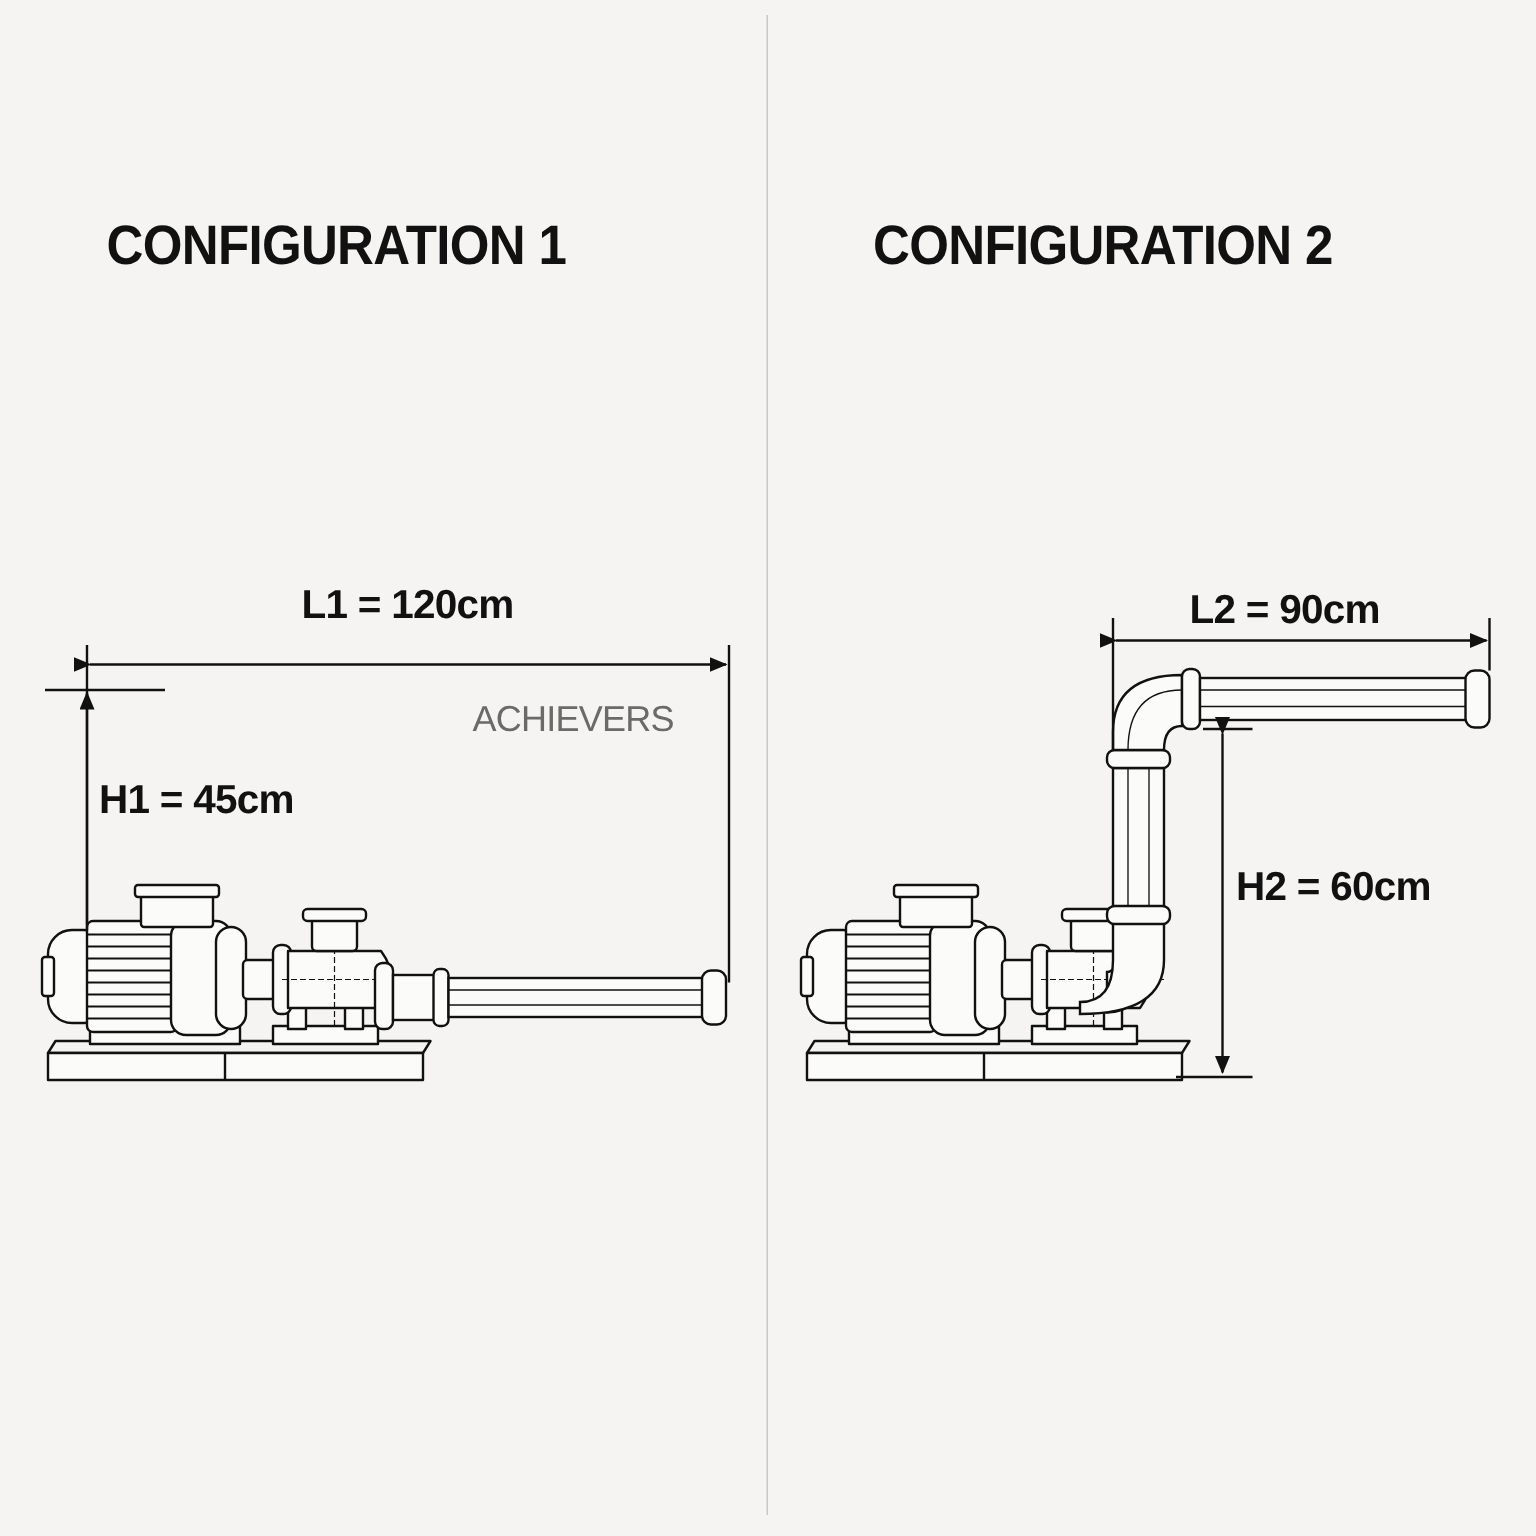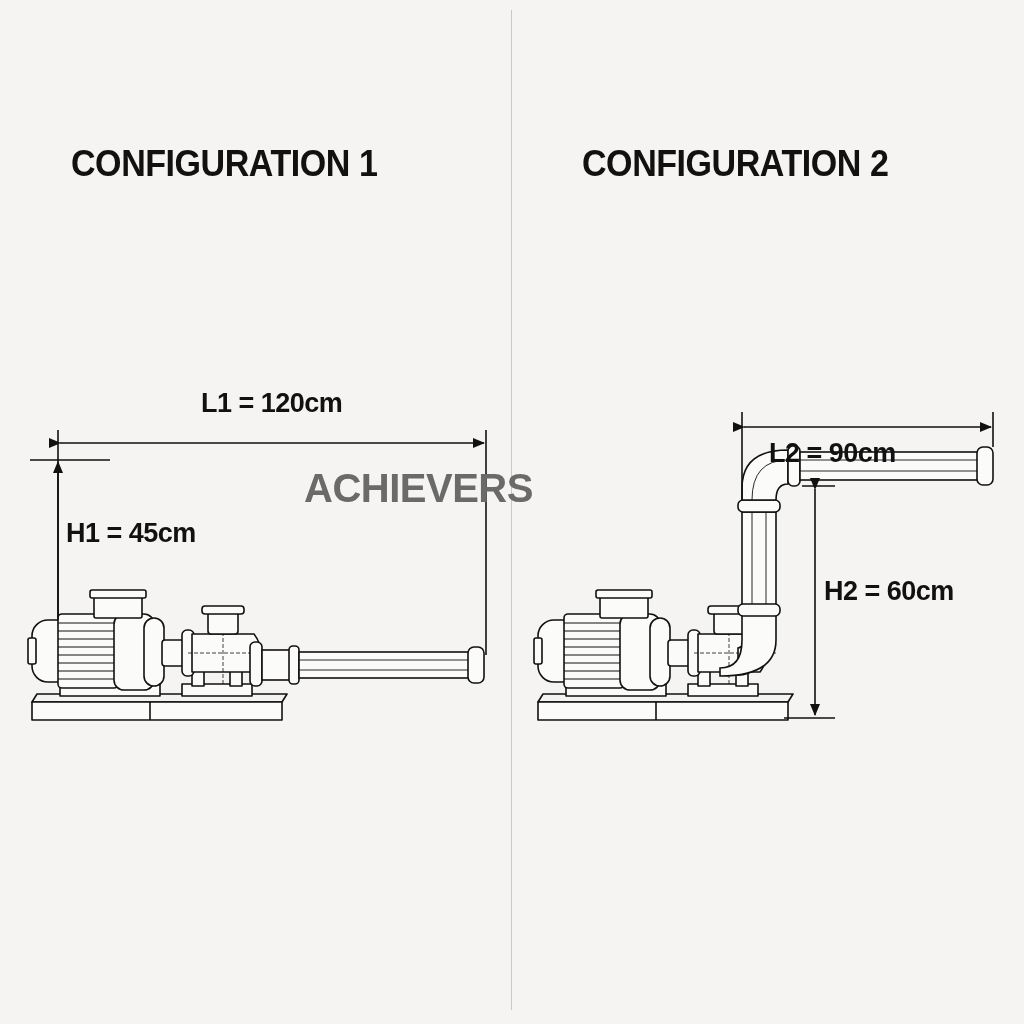--- a/index.html
+++ b/index.html
@@ -20,25 +20,24 @@
     letter-spacing: -0.5px; transform: scaleX(0.92); transform-origin: left top;
     white-space: nowrap;
   }
   .dim-label {
     position: absolute;
     font-family: "Liberation Sans", sans-serif;
     font-weight: bold; font-size: 27px; color: #111;
     white-space: nowrap; letter-spacing: -0.5px;
   }
   .watermark {
-    position: absolute; left: 304px; top: 466px;
+    position: absolute; left: 315px; top: 466px;
     font-family: "Liberation Sans", sans-serif;
-    font-size: 40px; color: #6a6a6a; white-space: nowrap;
+    font-size: 24px; color: #6a6a6a; white-space: nowrap;
     letter-spacing: -0.5px;
-    font-weight: bold;
   }
   svg.drawing { position: absolute; left: 0; top: 0; }
 </style>
 </head>
 <body>
 
 <div class="divider"></div>
 
 <div class="title" style="left:71px;">CONFIGURATION 1</div>
 <div class="title" style="left:582px;">CONFIGURATION 2</div>
@@ -148,16 +147,16 @@
     <line x1="744" y1="427" x2="991" y2="427" marker-start="url(#arr)" marker-end="url(#arr)"></line>
 
     <line x1="802" y1="486" x2="835" y2="486"></line>
     <line x1="784" y1="718" x2="835" y2="718"></line>
     <line x1="815" y1="489" x2="815" y2="715" marker-start="url(#arr)" marker-end="url(#arr)"></line>
   </g>
 </svg>
 
 <div class="dim-label" style="left:201px; top:388px;">L1 = 120cm</div>
 <div class="dim-label" style="left:66px; top:518px;">H1 = 45cm</div>
-<div class="dim-label" style="left:769px; top:391px;margin-top:47px;">L2 = 90cm</div>
+<div class="dim-label" style="left:793px; top:391px;">L2 = 90cm</div>
 <div class="dim-label" style="left:824px; top:576px;">H2 = 60cm</div>
 
 <div class="watermark">ACHIEVERS</div>
 
 </body></html>

